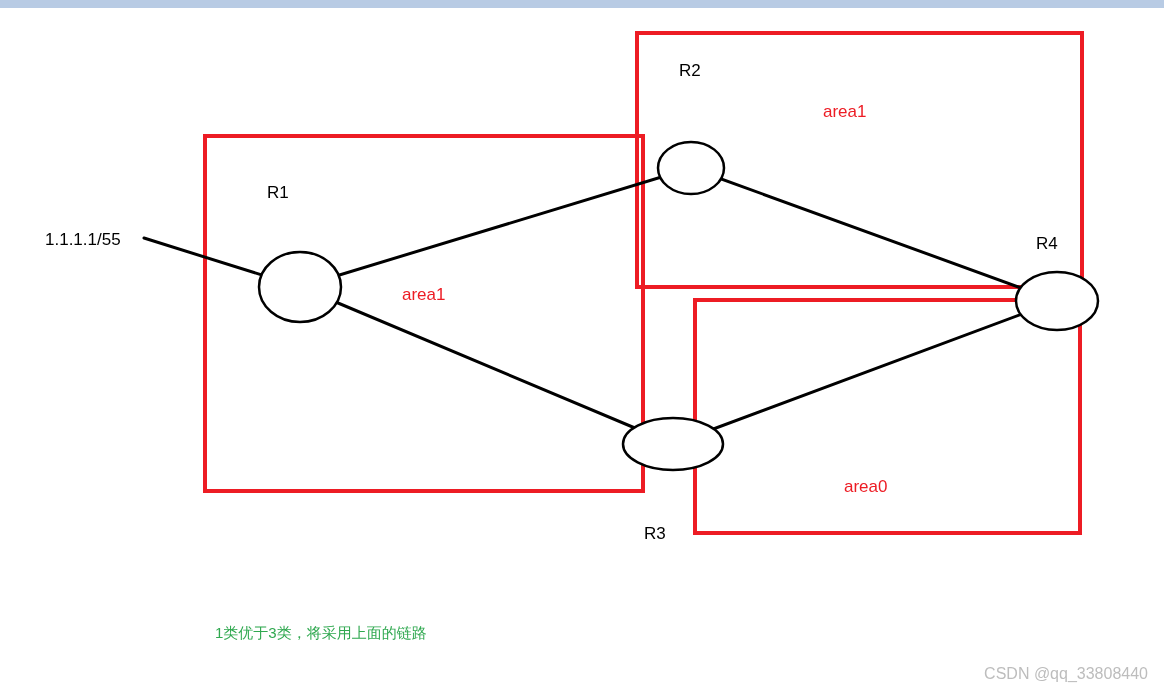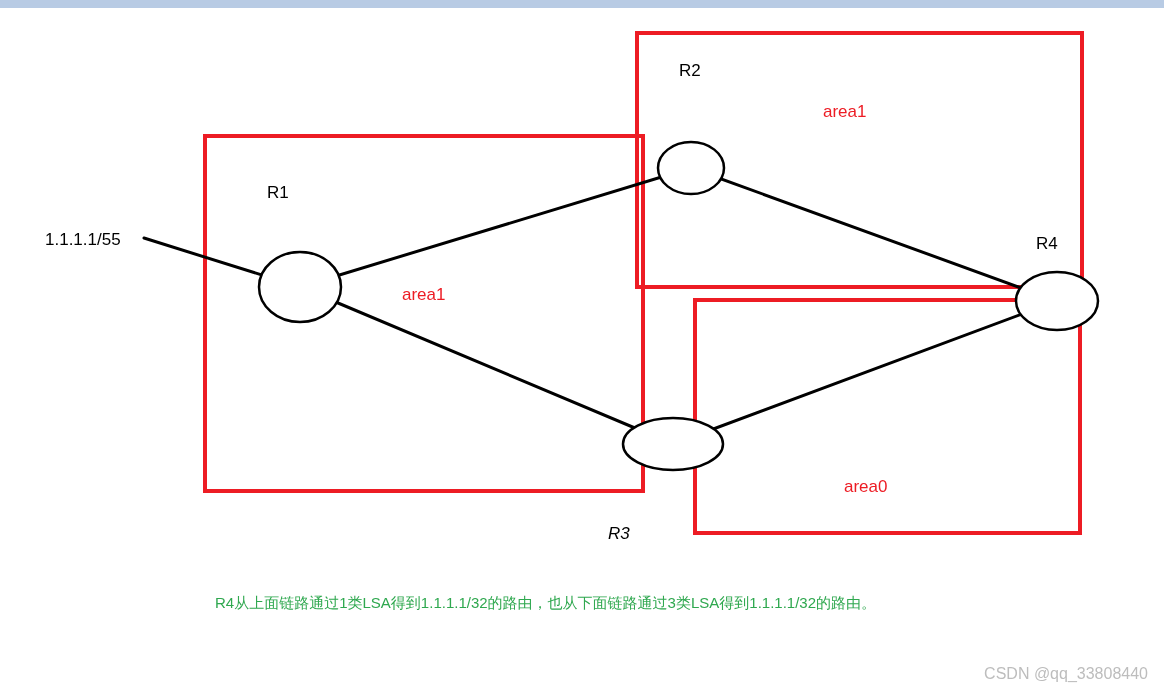--- a/index.html
+++ b/index.html
@@ -51,21 +51,21 @@
     position:absolute;
     font-size:17px;
     color:#000;
     white-space:nowrap;
     line-height:1.1;
   }
   .area-lbl{color:var(--area-label);}
   .prefix{left:45px;top:231px;}
   .r1{left:267px;top:184px;text-align:right;}
   .r2{left:679px;top:62px;}
-  .r3{left:608px;top:525px;font-style:italic;}
+  .r3{left:644px;top:525px;}
   .r4{left:1036px;top:235px;}
   .a1-left{left:402px;top:286px;}
   .a1-topright{left:823px;top:103px;}
   .a0{left:844px;top:478px;}
   .note{
     position:absolute;
     font-size:15px;
     color:var(--annotation);
     white-space:nowrap;
   }
@@ -108,17 +108,17 @@
 
   <div class="lbl r1">R1</div>
   <div class="lbl r2">R2</div>
   <div class="lbl r3">R3</div>
   <div class="lbl r4">R4</div>
 
   <div class="lbl area-lbl a1-left">area1</div>
   <div class="lbl area-lbl a1-topright">area1</div>
   <div class="lbl area-lbl a0">area0</div>
 
-  <div class="note note-l1">R4从上面链路通过1类LSA得到1.1.1.1/32的路由，也从下面链路通过3类LSA得到1.1.1.1/32的路由。</div>
+  <div class="note note-l2">1类优于3类，将采用上面的链路</div>
 
   <div class="watermark">CSDN @qq_33808440</div>
 
 </div>
 
 </body></html>

